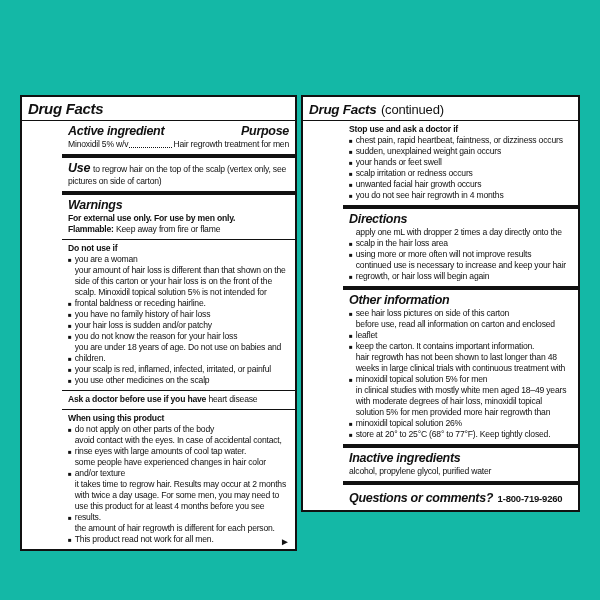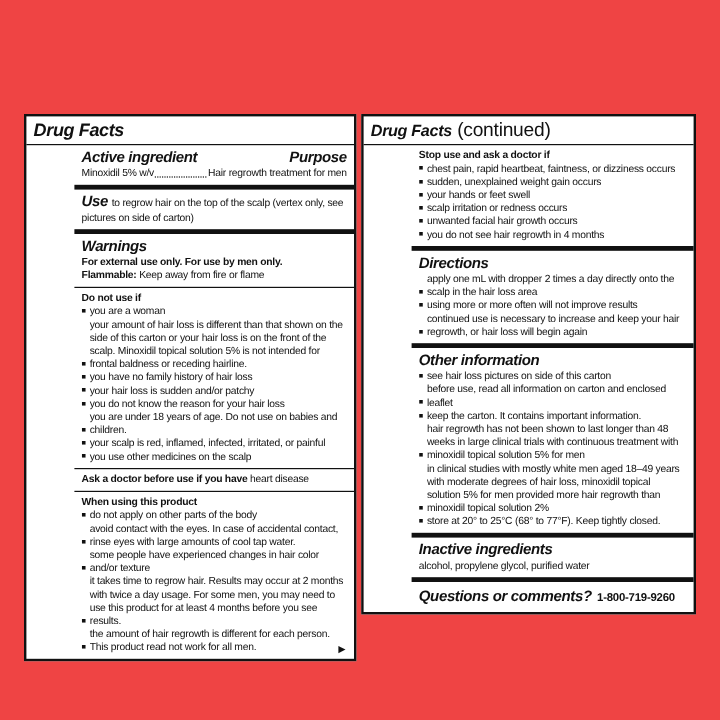--- a/index.html
+++ b/index.html
@@ -1,27 +1,27 @@
 <!DOCTYPE html>
 <html><head>
 <meta charset="utf-8">
 <style>
   html,body{margin:0;padding:0;background:#fff;}
-  .sheet{position:relative;width:600px;height:600px;background:#ef4444;
+  .sheet{position:relative;width:600px;height:600px;background:#14b8a6;
          font-family:"Liberation Sans",sans-serif;color:#111;overflow:hidden;}
   .label{position:absolute;left:20px;top:95px;width:560px;display:flex;gap:4px;align-items:flex-start;}
   .col{box-sizing:border-box;border:2.5px solid #111;background:#fff;}
   .col-left{width:277px;min-height:410px;position:relative;}
   .col-right{width:279px;min-height:403px;}
   .sec{padding:3px 6px 4px 6px;margin-left:40px;}
   .sec.heavy{border-top:4px solid #111;}
   .sec.thin{border-top:1.3px solid #111;}
   .title-sec{padding:3px 6px 2px 6px;border-bottom:1.6px solid #111;}
   .df-title{font-style:italic;font-weight:bold;font-size:15px;letter-spacing:-0.3px;}
-  .cont{font-style:normal;font-weight:normal;font-size:16px;letter-spacing:-0.2px;}
+  .cont{font-style:normal;font-weight:normal;font-size:13px;letter-spacing:-0.2px;}
   .h2{font-style:italic;font-weight:bold;font-size:12.5px;letter-spacing:-0.3px;line-height:15px;}
   .body,.li-text{font-size:8.6px;line-height:11px;letter-spacing:-0.2px;}
   .bold{font-weight:bold;}
   .ai-row{display:flex;justify-content:space-between;align-items:baseline;}
   .leader-row{display:flex;align-items:baseline;}
   .leader{flex:1;border-bottom:1.5px dotted #111;align-self:flex-end;margin:0 1px 2px 1px;min-width:10px;}
   .list{margin:0;}
   .li{display:flex;gap:3px;align-items:flex-end;}
   .bullet{flex:0 0 auto;font-size:6.2px;line-height:11px;}
   .arrow{position:absolute;right:5px;bottom:2px;font-size:10px;line-height:10px;}
@@ -236,21 +236,21 @@
               <span class="li-text">keep the carton. It contains important information.</span>
             </div>
 
             <div class="li">
               <span class="bullet">■</span>
               <span class="li-text">hair regrowth has not been shown to last longer than 48 weeks in large clinical trials with continuous treatment with minoxidil topical solution 5% for men</span>
             </div>
 
             <div class="li">
               <span class="bullet">■</span>
-              <span class="li-text">in clinical studies with mostly white men aged 18–49 years with moderate degrees of hair loss, minoxidil topical solution 5% for men provided more hair regrowth than minoxidil topical solution 2%</span>
+              <span class="li-text">in clinical studies with mostly white men aged 18–49 years with moderate degrees of hair loss, minoxidil topical solution 5% for men provided more hair regrowth than minoxidil topical solution 26%</span>
             </div>
 
             <div class="li">
               <span class="bullet">■</span>
               <span class="li-text">store at 20° to 25°C (68° to 77°F). Keep tightly closed.</span>
             </div>
           </div>
       </div>
 
       <div class="sec heavy">

